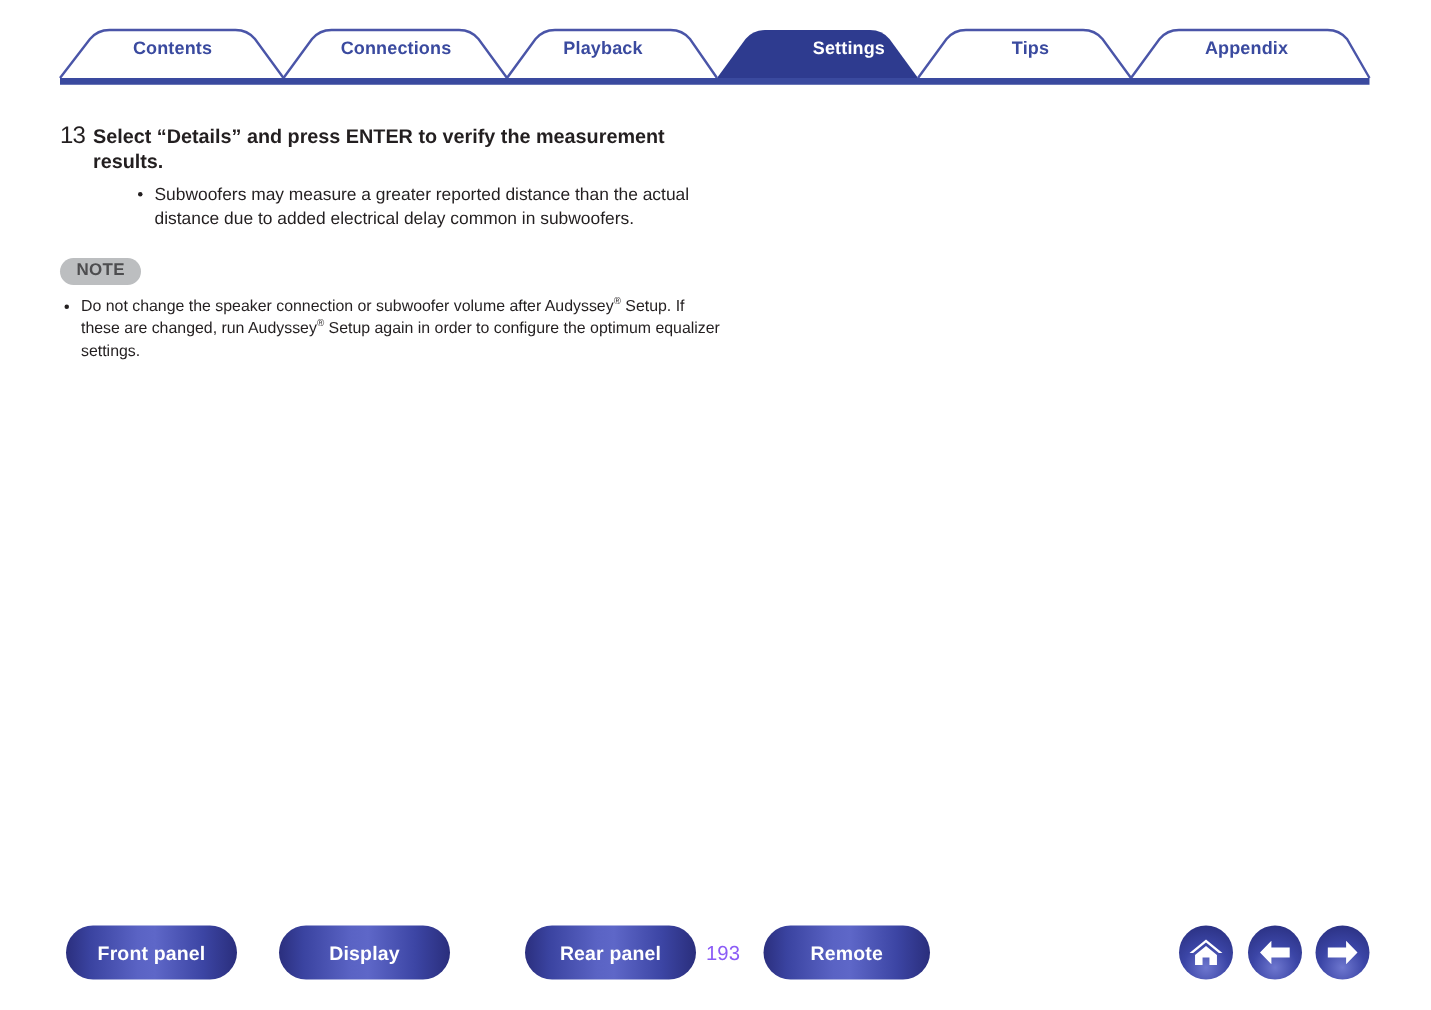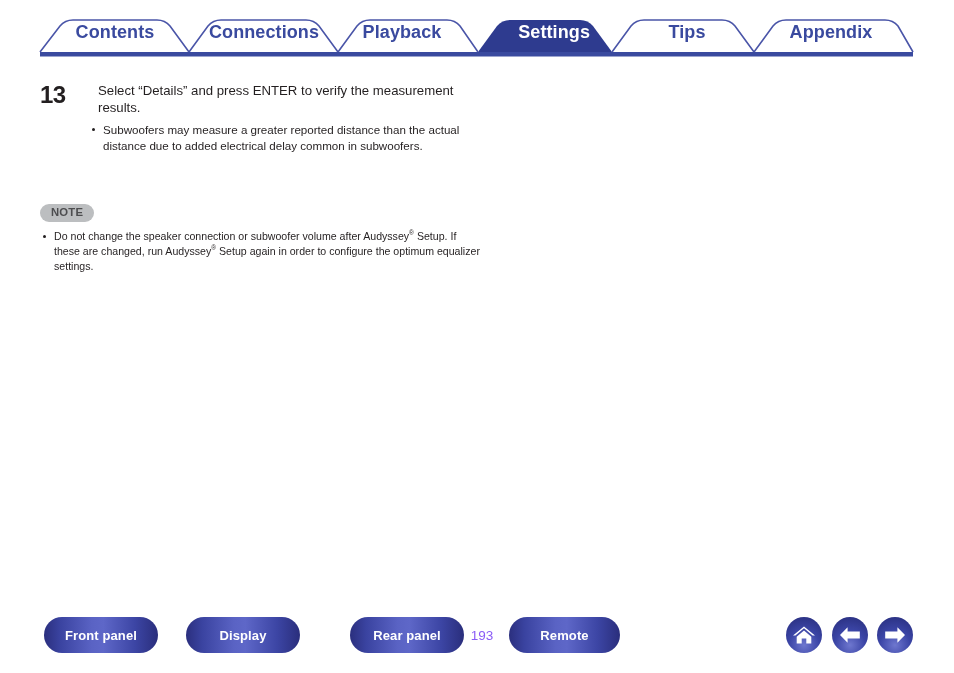--- a/index.html
+++ b/index.html
@@ -26,21 +26,21 @@
   }
   .tabbar svg {
     position: absolute;
     left: 0;
     top: 0;
   }
   .tab-label {
     position: absolute;
     top: 32px;
     transform: translateY(-50%);
-    font-size: 18px;
+    font-size: 12px;
     font-weight: bold;
     color: #3a4a9f;
     white-space: nowrap;
     text-align: center;
     letter-spacing: 0.1px;
   }
   .tab-label.active {
     color: #ffffff;
   }
 
@@ -54,30 +54,30 @@
   .step {
     position: absolute;
     left: 40px;
     top: 20px;
     width: 430px;
   }
   .step-num {
     position: absolute;
     left: 0;
     top: 1px;
-    font-size: 24px;
-    font-weight: bold;
+    font-size: 16px;
+    font-weight: normal;
     color: #231f20;
     line-height: 1;
     letter-spacing: -0.5px;
   }
   .step-title {
-    margin-left: 58px;
+    margin-left: 22px;
     font-size: 13.2px;
-    font-weight: normal;
+    font-weight: bold;
     line-height: 1.32;
     color: #231f20;
   }
   .sub-list {
     margin: 5px 0 0 50px;
     padding: 0;
     list-style: none;
   }
   .sub-list li {
     position: relative;
@@ -94,21 +94,21 @@
     width: 3px;
     height: 3px;
     background: #231f20;
     border-radius: 50%;
   }
 
   
   .note-block {
     position: absolute;
     left: 40px;
-    top: 140px;
+    top: 108px;
     width: 440px;
   }
   .note-badge {
     display: inline-block;
     background: #bcbec0;
     color: #4d4d4f;
     font-size: 11.3px;
     font-weight: bold;
     padding: 2px 11px 3px 11px;
     border-radius: 9px;

